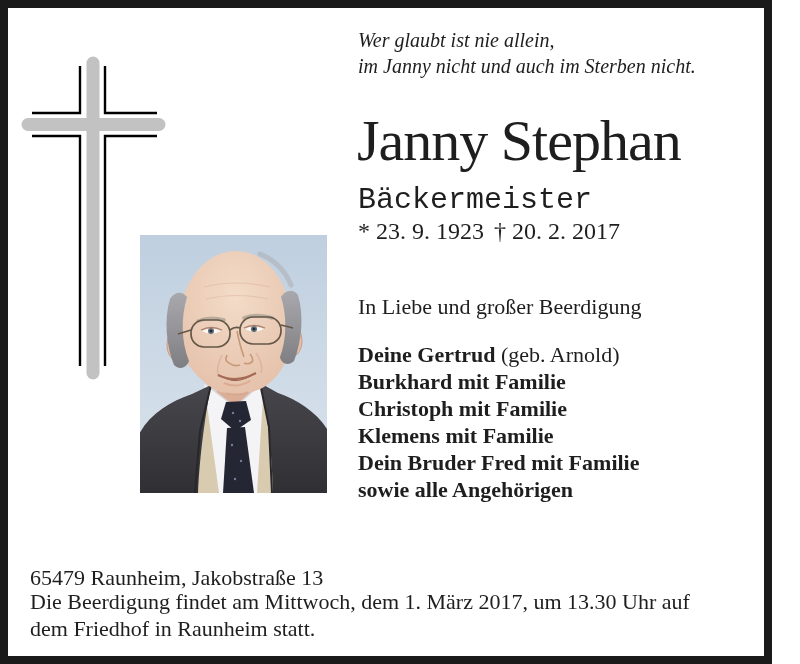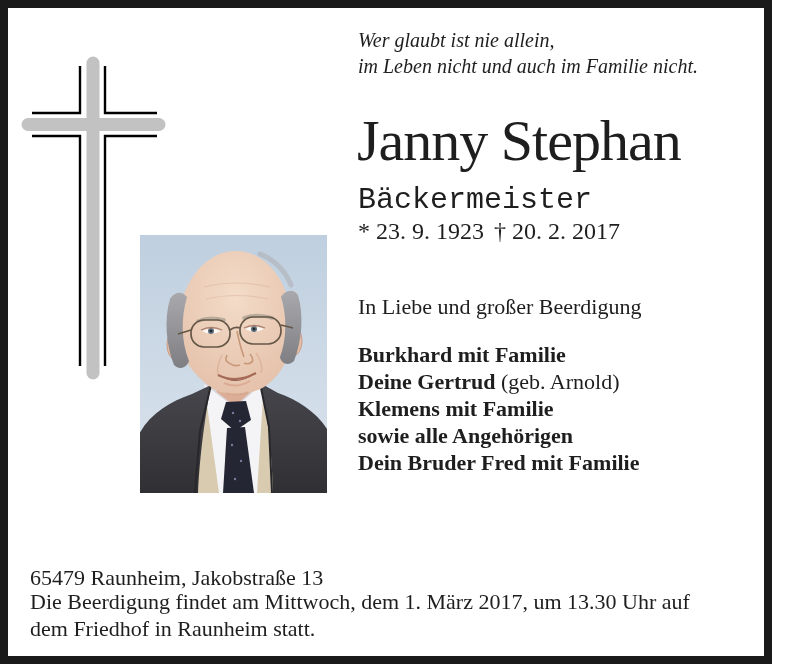--- a/index.html
+++ b/index.html
@@ -163,39 +163,40 @@
 
       <rect x="51" y="85" width="39" height="27" rx="13" fill="none" stroke="#655747" stroke-width="1.7"></rect>
       <rect x="100" y="82" width="41" height="27" rx="13" fill="none" stroke="#655747" stroke-width="1.7"></rect>
       <path d="M90,95 Q95,91 100,93" fill="none" stroke="#655747" stroke-width="1.7"></path>
       <path d="M51,95 L38,99 M141,90 L153,93" fill="none" stroke="#655747" stroke-width="1.7"></path>
     </svg>
   </div>
 
   <div class="abs quote">
     <div>Wer glaubt ist nie allein,</div>
-    <div>im Leben nicht und auch im Familie nicht.</div>
+    <div>im Janny nicht und auch im Sterben nicht.</div>
   </div>
 
   <h1 class="abs deceased-name">Janny Stephan</h1>
 
   <div class="abs profession">Bäckermeister</div>
 
   <div class="abs dates">
     <span class="birth-date">* 23. 9. 1923</span><span class="death-date">† 20. 2. 2017</span>
   </div>
 
   <div class="abs intro">In Liebe und großer Beerdigung</div>
 
   <ul class="abs mourners">
+    <li><span class="bold-part">Deine Gertrud</span><span class="regular-part"> (geb. Arnold)</span></li>
     <li><span class="bold-part">Burkhard mit Familie</span><span class="regular-part"></span></li>
-    <li><span class="bold-part">Deine Gertrud</span><span class="regular-part"> (geb. Arnold)</span></li>
+    <li><span class="bold-part">Christoph mit Familie</span><span class="regular-part"></span></li>
     <li><span class="bold-part">Klemens mit Familie</span><span class="regular-part"></span></li>
+    <li><span class="bold-part">Dein Bruder Fred mit Familie</span><span class="regular-part"></span></li>
     <li><span class="bold-part">sowie alle Angehörigen</span><span class="regular-part"></span></li>
-    <li><span class="bold-part">Dein Bruder Fred mit Familie</span><span class="regular-part"></span></li>
   </ul>
 
   <div class="abs address">65479 Raunheim, Jakobstraße 13</div>
 
   <div class="abs funeral">
     <div>Die Beerdigung findet am Mittwoch, dem 1. März 2017, um 13.30 Uhr auf</div>
     <div>dem Friedhof in Raunheim statt.</div>
   </div>
 
 </div>

